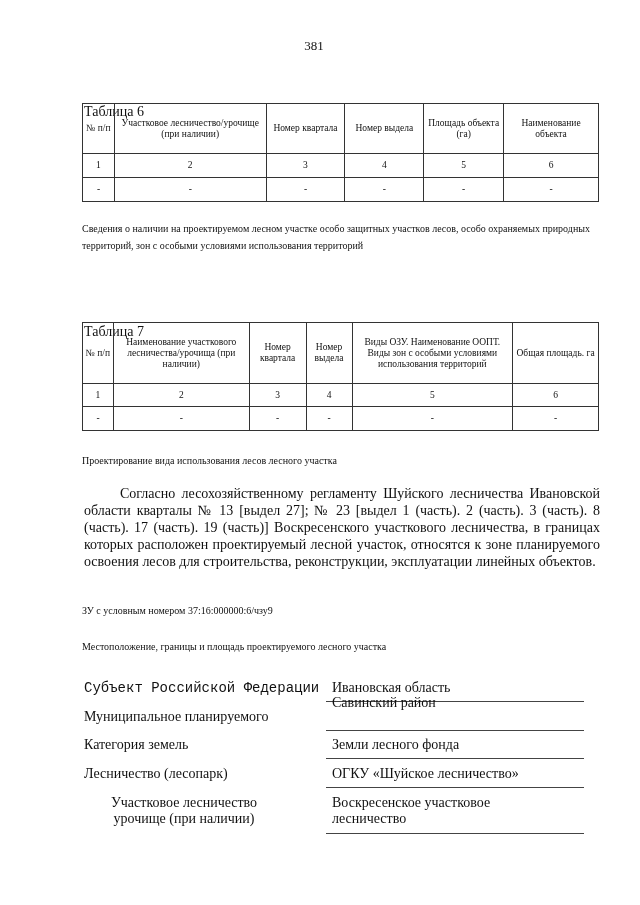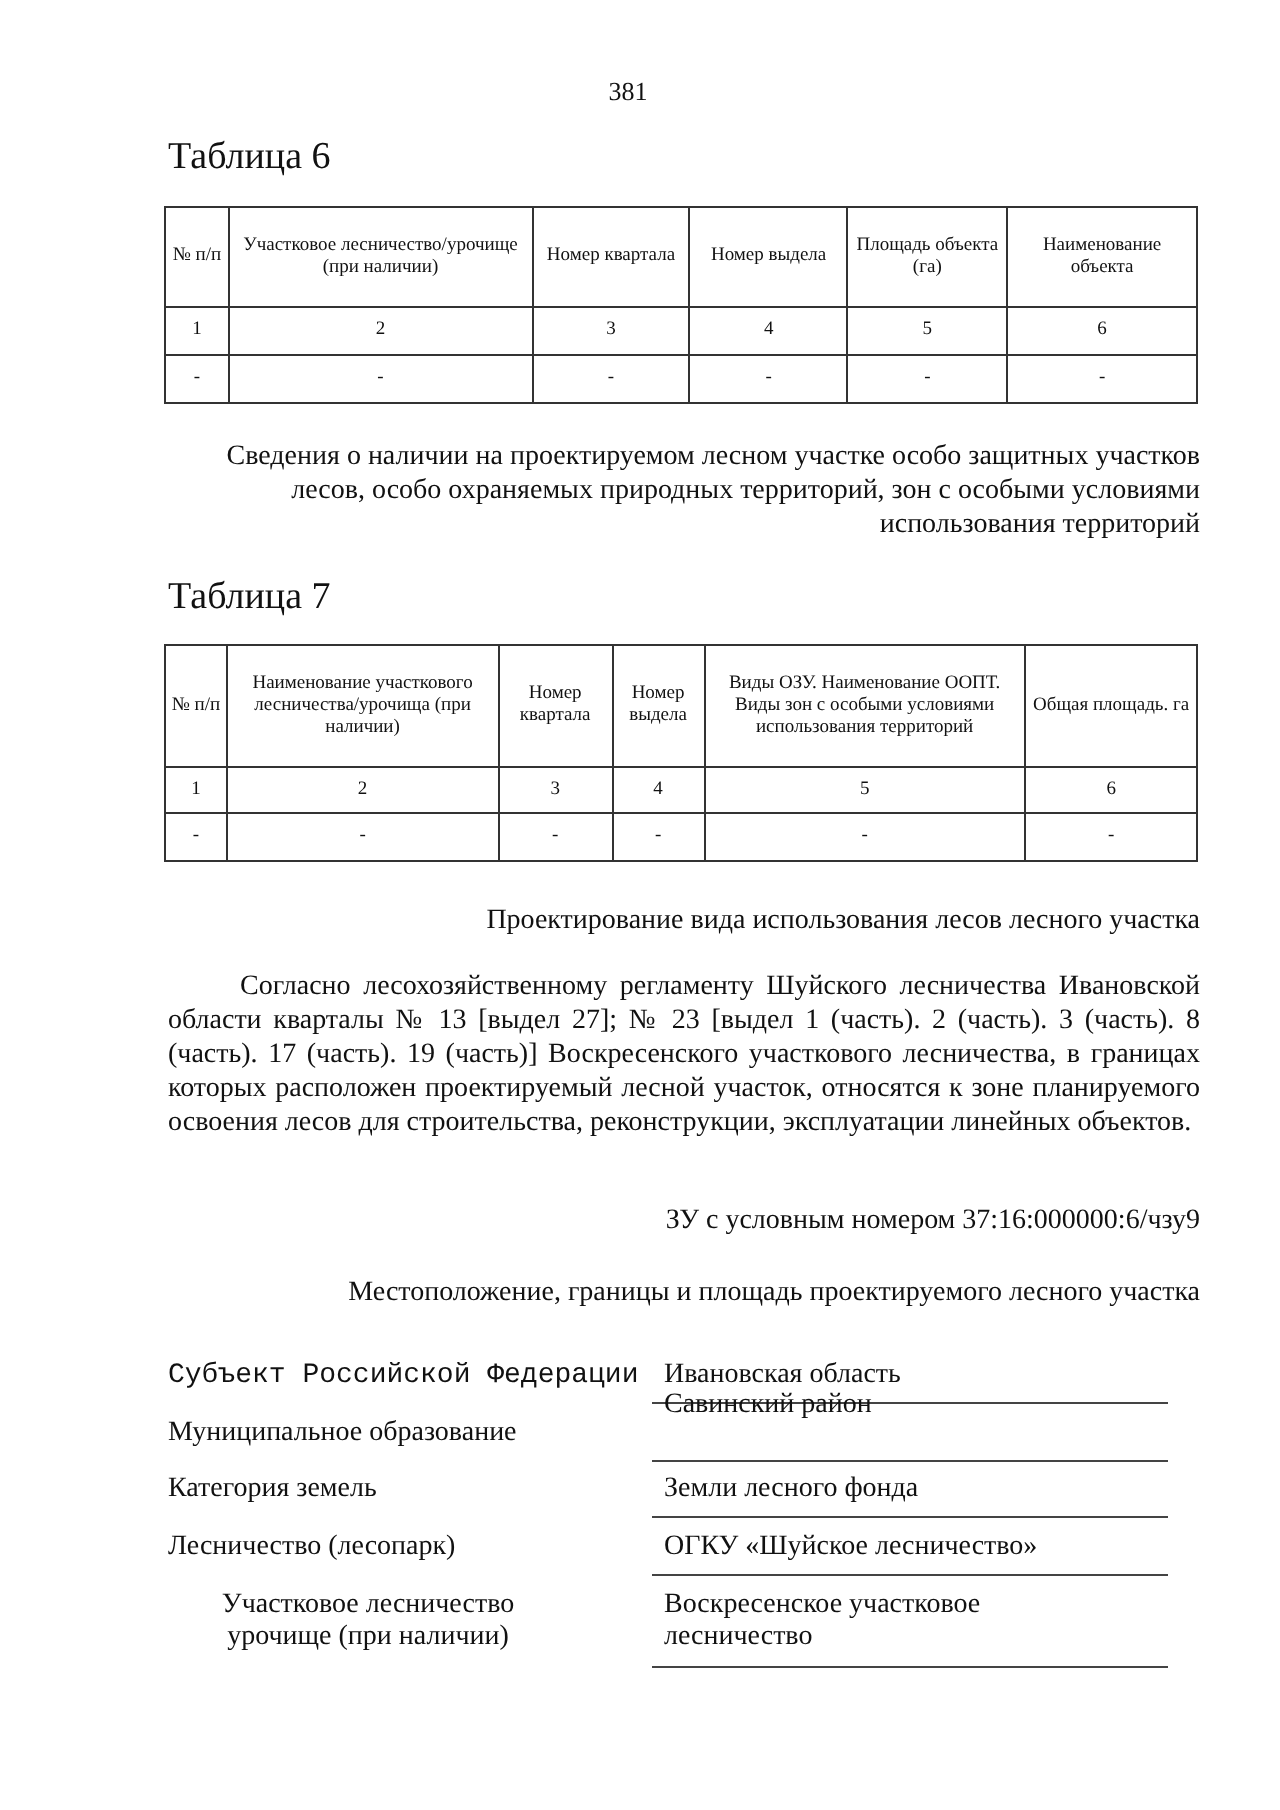--- a/index.html
+++ b/index.html
@@ -1,23 +1,23 @@
 <!DOCTYPE html>
 <html><head>
 <meta charset="utf-8">
 <style>
   html, body { margin: 0; padding: 0; background: #ffffff; }
   body { width: 640px; height: 905px; position: relative; overflow: hidden;
          font-family: "Liberation Serif", "DejaVu Serif", serif; color: #111; }
   .abs { position: absolute; }
   .page-num { top: 38px; left: 0; width: 628px; text-align: center; font-size: 13px; }
-  .tbl-caption { font-size: 19px; left: 84px; }
+  .tbl-caption { font-size: 14px; left: 84px; margin-top: 36px; }
   table.grid { position: absolute; border-collapse: collapse; font-size: 9.5px; line-height: 11px; }
   table.grid td { border: 1.2px solid #333; text-align: center; vertical-align: middle; padding: 0 2px; }
-  .section-title { left: 82px; width: 518px; text-align: right; font-size: 14px; line-height: 17px; }
+  .section-title { left: 82px; width: 518px; text-align: left; font-size: 10px; line-height: 17px; }
   .para { left: 84px; width: 516px; font-size: 14px; line-height: 17px; text-align: justify; }
   .para .ind { display: inline-block; width: 36px; }
   .kv-label { left: 84px; font-size: 14px; line-height: 16px; }
   .kv-value { left: 332px; font-size: 14px; line-height: 16px; }
   .kv-line { left: 326px; width: 258px; height: 0; border-top: 1.3px solid #444; }
 </style>
 </head>
 <body>
 
 <div class="abs page-num">381</div>
@@ -103,21 +103,21 @@
 <div class="abs section-title" style="top:452px;">Проектирование вида использования лесов лесного участка</div>
 <div class="abs para" style="top:485px;"><span class="ind"></span><span>Согласно лесохозяйственному регламенту Шуйского лесничества Ивановской области кварталы № 13 [выдел 27]; № 23 [выдел 1 (часть). 2 (часть). 3 (часть). 8 (часть). 17 (часть). 19 (часть)] Воскресенского участкового лесничества, в границах которых расположен проектируемый лесной участок, относятся к зоне планируемого освоения лесов для строительства, реконструкции, эксплуатации линейных объектов.</span></div>
 
 <div class="abs section-title" style="top:602px;">ЗУ с условным номером 37:16:000000:6/чзу9</div>
 <div class="abs section-title" style="top:638px;">Местоположение, границы и площадь проектируемого лесного участка</div>
 
 <div class="abs kv-label" style="top:680px;font-family:Liberation Mono, monospace;">Субъект Российской Федерации</div>
 <div class="abs kv-value" style="top:680px;">Ивановская область</div>
 <div class="abs kv-line" style="top:701px;"></div>
 
-<div class="abs kv-label" style="top:709px;">Муниципальное образование</div>
+<div class="abs kv-label" style="top:709px;">Муниципальное планируемого</div>
 <div class="abs kv-value" style="top:695px;">Савинский район</div>
 <div class="abs kv-line" style="top:730px;"></div>
 
 <div class="abs kv-label" style="top:737px;">Категория земель</div>
 <div class="abs kv-value" style="top:737px;">Земли лесного фонда</div>
 <div class="abs kv-line" style="top:758px;"></div>
 
 <div class="abs kv-label" style="top:766px;">Лесничество (лесопарк)</div>
 <div class="abs kv-value" style="top:766px;">ОГКУ «Шуйское лесничество»</div>
 <div class="abs kv-line" style="top:787px;"></div>

